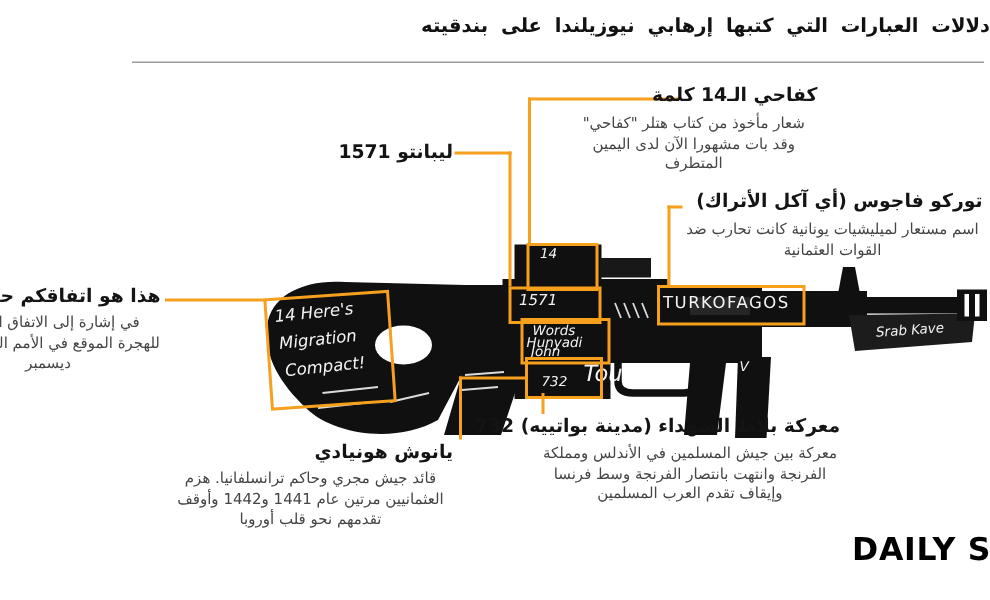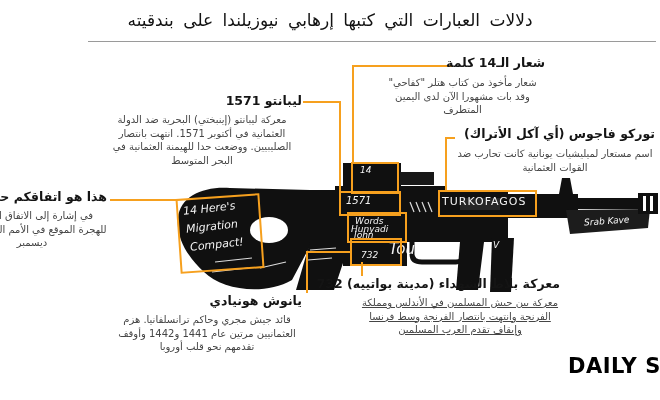--- a/index.html
+++ b/index.html
@@ -1,22 +1,22 @@
 <!DOCTYPE html>
 <html><head>
 <meta charset="utf-8">
 <style>
   html,body{margin:0;padding:0;background:#e8e8e8;}
   .stage{
     position:relative;width:660px;height:400px;background:#ffffff;
     overflow:hidden;font-family:"DejaVu Sans",sans-serif;
   }
   .title{
-    position:absolute;top:10px;left:0;right:0;text-align:center;
-    direction:rtl;font-size:17px;font-weight:normal;color:#121212;word-spacing:4px;
+    position:absolute;top:10px;left:0;right:0;text-align:right;
+    direction:rtl;font-size:13px;font-weight:bold;color:#121212;word-spacing:4px;
   }
   .title-rule{position:absolute;left:88px;top:41px;width:568px;height:1px;background:#9a9a9a;}
   .ann-heading{
     position:absolute;direction:rtl;text-align:right;font-weight:bold;
     font-size:12.5px;color:#141414;white-space:nowrap;
   }
   .ann-body{
     position:absolute;direction:rtl;text-align:center;font-size:10px;
     line-height:13.5px;color:#454545;
   }
@@ -100,33 +100,32 @@
   <div class="lead" style="left:352px;top:65px;width:2px;height:98px;"></div>
   <div class="lead" style="left:303px;top:101px;width:38px;height:2px;"></div>
   <div class="lead" style="left:339px;top:101px;width:2px;height:90px;"></div>
   <div class="lead" style="left:445px;top:137px;width:10px;height:2px;"></div>
   <div class="lead" style="left:445px;top:137px;width:2px;height:53px;"></div>
   <div class="lead" style="left:110px;top:199px;width:68px;height:2px;"></div>
   <div class="lead" style="left:306px;top:251px;width:44px;height:2px;"></div>
   <div class="lead" style="left:306px;top:251px;width:2px;height:42px;"></div>
   <div class="lead" style="left:361px;top:262px;width:2px;height:14px;"></div>
 
-  <div class="ann-heading" style="right:115px;top:55px;">شعار الـ14 كلمة</div>
+  <div class="ann-heading" style="right:115px;top:55px;">كفاحي الـ14 كلمة</div>
   <div class="ann-body" style="right:115px;top:76px;width:165px;">شعار مأخوذ من كتاب هتلر "كفاحي" وقد بات مشهورا الآن لدى اليمين المتطرف</div>
 
   <div class="ann-heading" style="right:358px;top:93px;">ليبانتو 1571</div>
-  <div class="ann-body" style="right:358px;top:113px;width:200px;">معركة ليبانتو (إينبختي) البحرية ضد الدولة العثمانية في أكتوبر 1571. انتهت بانتصار الصليبيين. ووضعت حدا للهيمنة العثمانية في البحر المتوسط</div>
 
   <div class="ann-heading" style="right:5px;top:126px;">توركو فاجوس (أي آكل الأتراك)</div>
   <div class="ann-body" style="right:5px;top:147px;width:200px;">اسم مستعار لميليشيات يونانية كانت تحارب ضد القوات العثمانية</div>
 
   <div class="ann-heading" style="right:553px;top:189px;">هذا هو اتفاقكم حول الهجرة</div>
   <div class="ann-body" style="right:553px;top:209px;width:150px;">في إشارة إلى الاتفاق العالمي للهجرة الموقع في الأمم المتحدة في ديسمبر</div>
 
   <div class="ann-heading" style="right:358px;top:293px;">يانوش هونيادي</div>
   <div class="ann-body" style="right:358px;top:313px;width:190px;">قائد جيش مجري وحاكم ترانسلفانيا. هزم العثمانيين مرتين عام 1441 و1442 وأوقف تقدمهم نحو قلب أوروبا</div>
 
   <div class="ann-heading" style="right:100px;top:276px;">معركة بلاط الشهداء (مدينة بواتييه) 732</div>
-  <div class="ann-body" style="right:100px;top:296px;width:200px;text-decoration:underline;">معركة بين جيش المسلمين في الأندلس ومملكة الفرنجة وانتهت بانتصار الفرنجة وسط فرنسا وإيقاف تقدم العرب المسلمين</div>
+  <div class="ann-body" style="right:100px;top:296px;width:200px;">معركة بين جيش المسلمين في الأندلس ومملكة الفرنجة وانتهت بانتصار الفرنجة وسط فرنسا وإيقاف تقدم العرب المسلمين</div>
 
   <div class="brand">DAILY SA</div>
 
 </div>
 
 </body></html>

